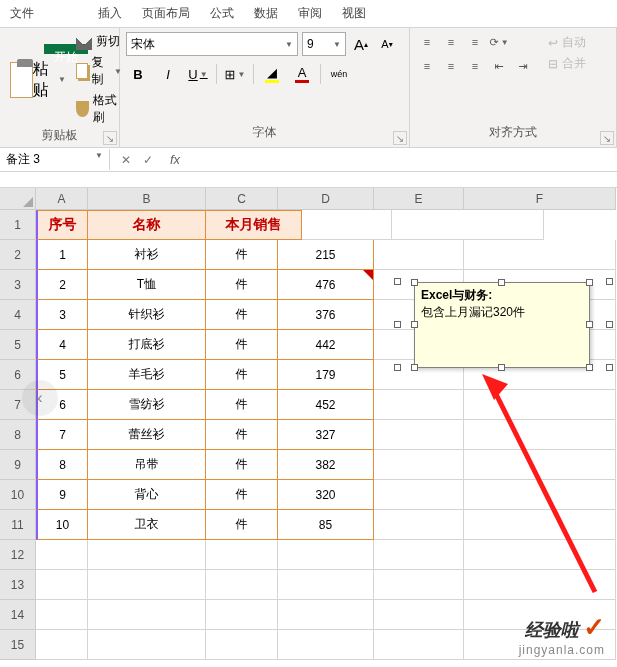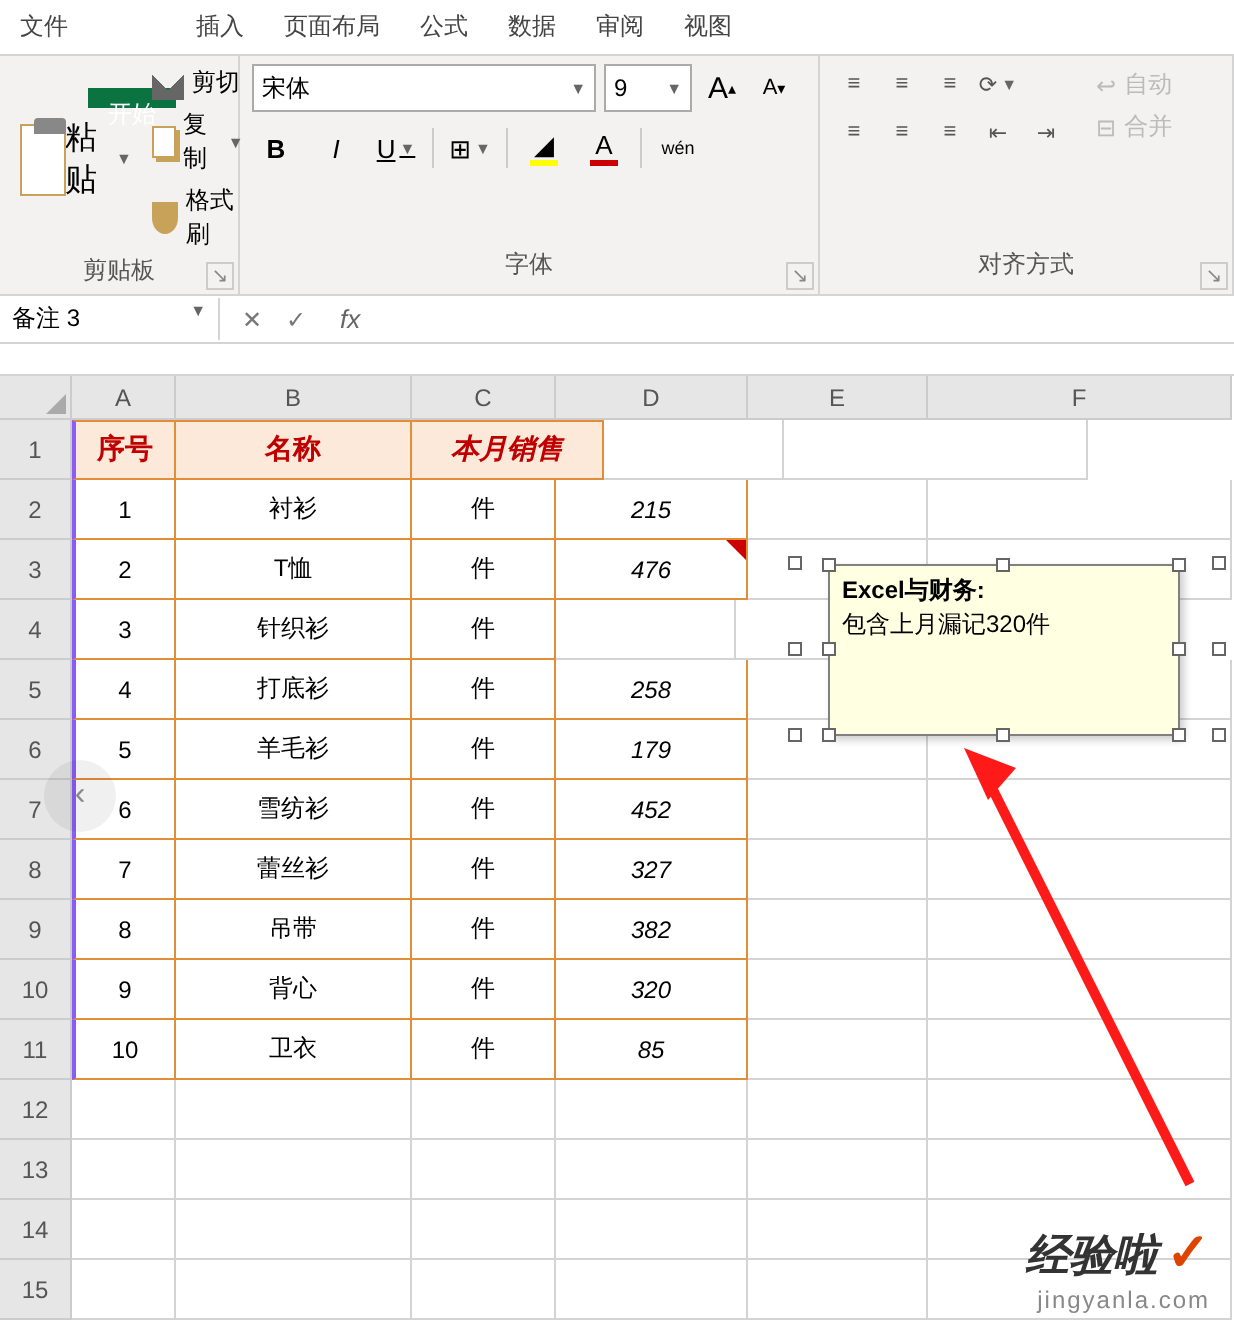--- a/index.html
+++ b/index.html
@@ -58,21 +58,21 @@
 .col-headers { display:flex; }
 .col-h { height:22px; background:#e6e6e6; border-right:1px solid #ccc; border-bottom:1px solid #ccc; text-align:center; font-size:12px; color:#555; line-height:22px; }
 .colA{width:52px;}.colB{width:118px;}.colC{width:72px;}.colD{width:96px;}.colE{width:90px;}.colF{width:152px;}
 
 .sheet-body { display:flex; }
 .row-headers { display:flex; flex-direction:column; }
 .row-h { width:36px; height:30px; background:#e6e6e6; border-right:1px solid #ccc; border-bottom:1px solid #ccc; text-align:center; font-size:12px; color:#555; line-height:30px; }
 .cells { position:relative; }
 .crow { display:flex; }
 .cell { height:30px; border-right:1px solid #d4d4d4; border-bottom:1px solid #d4d4d4; font-size:12px; display:flex; align-items:center; justify-content:center; }
-.cell.colA{width:52px;}.cell.colB{width:118px;}.cell.colC{width:72px;}.cell.colD{width:96px;font-style:italic;}.cell.colE{width:90px;}.cell.colF{width:152px;}
+.cell.colA{width:52px;}.cell.colB{width:118px;}.cell.colC{width:72px;}.cell.colD{width:96px;}.cell.colE{width:90px;}.cell.colF{width:152px;}
 
 .data-cell { border-right:1px solid #e08e3a; border-bottom:1px solid #e08e3a; }
 .data-row-first .data-cell { border-top:1px solid #e08e3a; }
 .data-cell:first-child { border-left:2px solid #8b5cf6; }
 .hdr-cell { background:#fde9d9; color:#c00000; font-weight:bold; font-size:14px; }
 
 .comment-ind { position:absolute; width:0; height:0; border:5px solid transparent; border-top-color:#c00; border-right-color:#c00; right:0; top:0; }
 
 .comment-box { position:absolute; left:414px; top:282px; width:176px; height:86px; background:#ffffe1; border:1px solid #808080; box-shadow:2px 2px 4px rgba(0,0,0,.2); padding:4px 6px; font-size:12px; }
 .comment-box .author { font-weight:bold; }
@@ -80,21 +80,21 @@
 .h-tl{left:-4px;top:-4px;}.h-tr{right:-4px;top:-4px;}.h-bl{left:-4px;bottom:-4px;}.h-br{right:-4px;bottom:-4px;}
 .h-t{left:50%;top:-4px;margin-left:-4px;}.h-b{left:50%;bottom:-4px;margin-left:-4px;}
 .h-l{left:-4px;top:50%;margin-top:-4px;}.h-r{right:-4px;top:50%;margin-top:-4px;}
 .handle-ext { position:absolute; width:7px; height:7px; background:#fff; border:1px solid #666; }
 
 .nav-circle { position:absolute; left:22px; top:380px; width:36px; height:36px; border-radius:50%; background:rgba(0,0,0,.06); display:flex; align-items:center; justify-content:center; color:#888; font-size:16px; z-index:5; }
 
 .red-arrow { position:absolute; left:480px; top:372px; width:130px; height:230px; pointer-events:none; z-index:4; }
 
 .watermark { position:absolute; right:12px; bottom:10px; text-align:right; z-index:6; }
-.watermark .wm1 { font-size:22px; font-weight:bold; color:#333; font-style:italic; display:inline; }
+.watermark .wm1 { font-size:18px; font-weight:bold; color:#333; font-style:italic; display:inline; }
 .watermark .check { color:#d40; font-size:26px; font-weight:bold; }
 .watermark .wm2 { font-size:12px; color:#888; letter-spacing:1px; }
 </style>
 </head>
 <body>
 
 <div class="tabs">
   <div class="tab">文件</div>
   <div class="tab active">开始</div>
   <div class="tab">插入</div>
@@ -275,28 +275,29 @@
           <span>476</span>
           <span class="comment-ind"></span>
         </div>
       <div class="cell colE"></div>
       <div class="cell colF"></div>
     </div>
     <div class="crow">
       <div class="cell colA data-cell">3</div>
       <div class="cell colB data-cell">针织衫</div>
       <div class="cell colC data-cell">件</div>
+      <div class="cell colD data-cell">376</div>
       <div class="cell colE"></div>
       <div class="cell colF"></div>
     </div>
     <div class="crow">
       <div class="cell colA data-cell">4</div>
       <div class="cell colB data-cell">打底衫</div>
       <div class="cell colC data-cell">件</div>
-      <div class="cell colD data-cell">258</div>
+      <div class="cell colD data-cell">442</div>
       <div class="cell colE"></div>
       <div class="cell colF"></div>
     </div>
     <div class="crow">
       <div class="cell colA data-cell">5</div>
       <div class="cell colB data-cell">羊毛衫</div>
       <div class="cell colC data-cell">件</div>
       <div class="cell colD data-cell">179</div>
       <div class="cell colE"></div>
       <div class="cell colF"></div>

